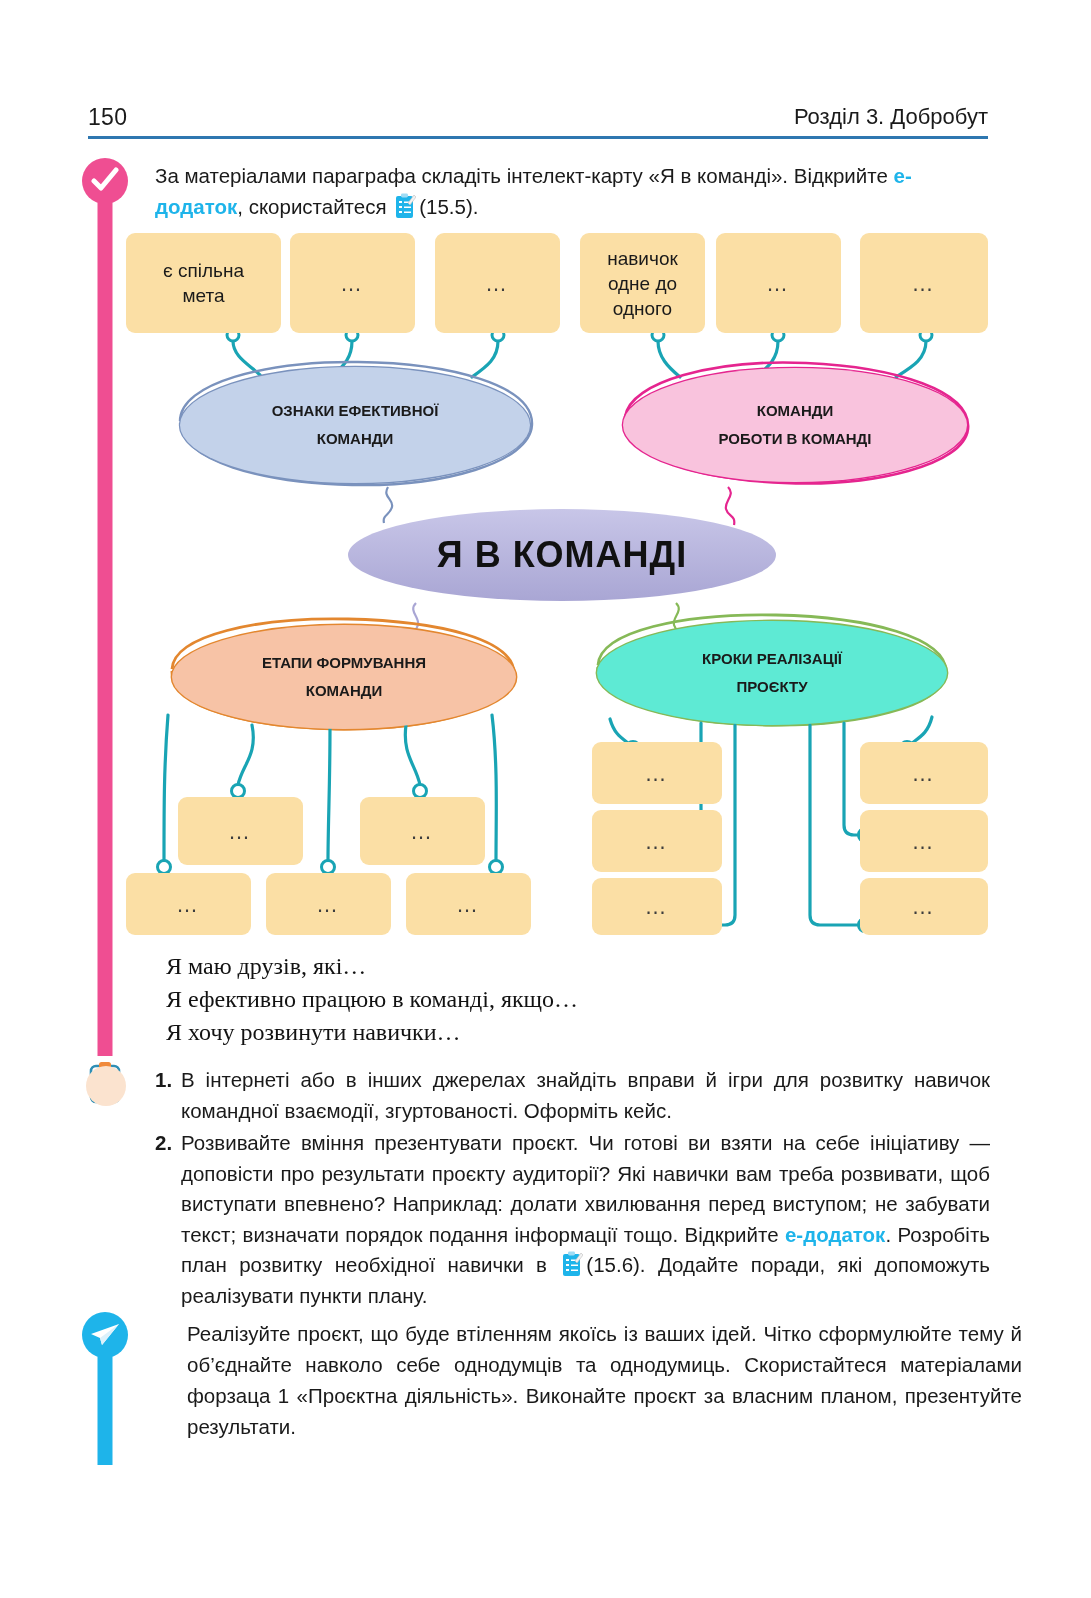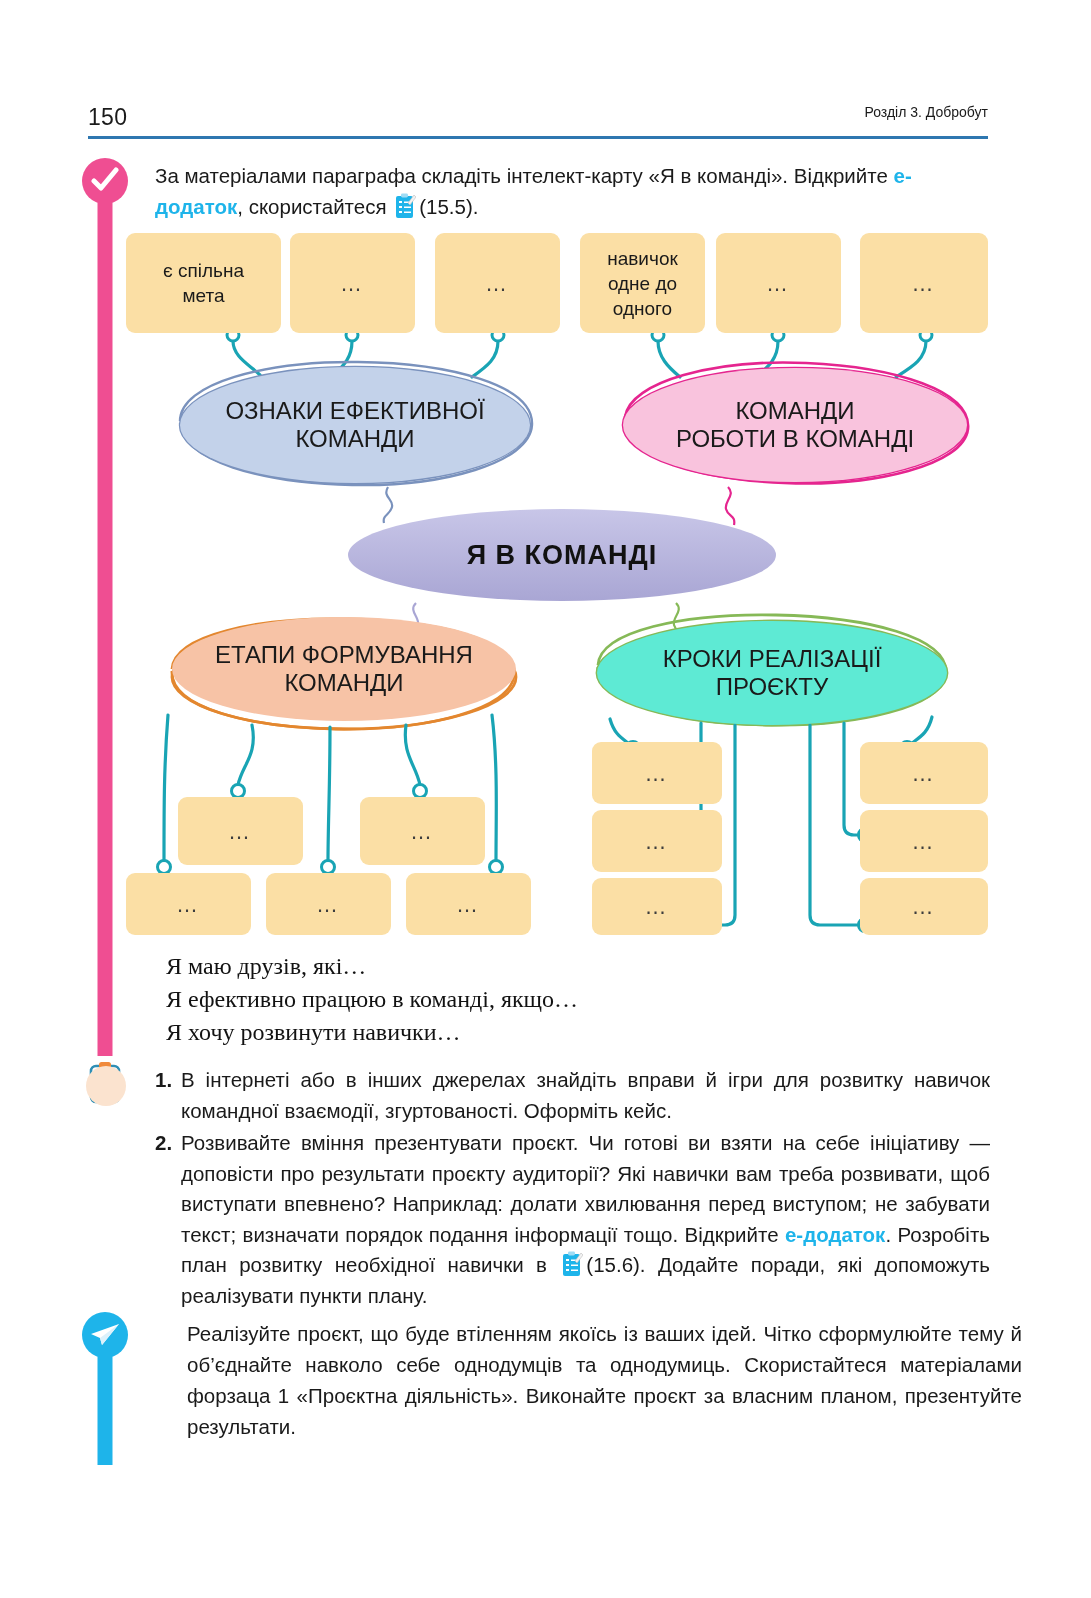--- a/index.html
+++ b/index.html
@@ -9,21 +9,21 @@
     font-family:"Liberation Sans", sans-serif;
     color:#1a1a1a;
     position:relative;
     overflow:hidden;
   }
   .page{position:absolute;inset:0;padding-left:24px;}
 
   
   .hdr{position:absolute;left:88px;top:104px;width:900px;height:34px;}
   .hdr .pageno{position:absolute;left:0;top:0;font-size:23px;color:#1a1a1a;letter-spacing:.3px;}
-  .hdr .chap{position:absolute;right:0;top:0;font-size:14px;color:#1a1a1a;white-space:nowrap;}
+  .hdr .chap{position:absolute;right:0;top:0;font-size:22px;color:#1a1a1a;white-space:nowrap;}
   .hdr-rule{position:absolute;left:88px;top:136px;width:900px;height:3px;background:#2e77b0;}
 
   
   .pin{position:absolute;}
   .pin .head{border-radius:50%;position:relative;}
   .pin .stem{position:absolute;left:50%;transform:translateX(-50%);}
 
   .pin-check{left:82px;top:158px;}
   .pin-check .head{width:46px;height:46px;background:#ef4e92;}
   .pin-check .stem{top:38px;width:15px;height:860px;background:#ef4e92;}
@@ -47,29 +47,29 @@
   .map{position:absolute;left:120px;top:225px;width:875px;height:710px;}
   .map svg{position:absolute;left:0;top:0;}
 
   .nbox{position:absolute;background:#fbdfa5;border-radius:9px;
         display:flex;align-items:center;justify-content:center;
         font-size:19px;line-height:25px;text-align:center;color:#1a1a1a;
         box-sizing:border-box;padding:4px 6px;}
   .nbox.dots{letter-spacing:3px;font-size:22px;color:#3d3d3d;}
 
   .ell{position:absolute;display:flex;align-items:center;justify-content:center;
-       text-align:center;font-size:24px;line-height:28px;color:#1a1a1a;
-       border-radius:50%;box-sizing:border-box;}
+       text-align:center;font-size:15px;line-height:28px;color:#1a1a1a;
+       border-radius:50%;box-sizing:border-box;font-weight:bold;}
 
   .ell-blue{background:#c3d2ea;}
   .ell-pink{background:#f9c3dd;}
   .ell-orange{background:#f7c3a6;}
   .ell-green{background:#5eead4;}
   .ell-center{background:linear-gradient(180deg,#c8c6e8 0%,#a9a6d4 100%);
-              font-weight:bold;font-size:27px;letter-spacing:1px;color:#111;}
+              font-weight:bold;font-size:36px;letter-spacing:1px;color:#111;}
 
   
   .serif-block{position:absolute;left:166px;top:950px;
                font-family:"Liberation Serif", serif;font-size:24px;line-height:33px;color:#121212;}
 
   
   .olist{position:absolute;left:155px;top:1065px;width:835px;font-size:20.5px;line-height:30.5px;}
   .oitem{display:flex;margin-bottom:2px;}
   .onum{flex:0 0 26px;font-weight:bold;}
   .otext{flex:1;text-align:justify;}
@@ -235,21 +235,21 @@
     <div class="ell ell-pink" style="left:503px;top:143px;width:344px;height:114px;">
       <span>
         <span>КОМАНДИ</span><br><span>РОБОТИ В КОМАНДІ</span>
       </span>
     </div>
 
     <div class="ell ell-center" style="left:228px;top:284px;width:428px;height:92px;">
       <span>Я В КОМАНДІ</span>
     </div>
 
-    <div class="ell ell-orange" style="left:52px;top:392px;width:344px;height:104px;">
+    <div class="ell ell-orange" style="left:52px;top:400px;width:344px;height:104px;">
       <span>
         <span>ЕТАПИ ФОРМУВАННЯ</span><br><span>КОМАНДИ</span>
       </span>
     </div>
 
     <div class="ell ell-green" style="left:477px;top:396px;width:350px;height:104px;">
       <span>
         <span>КРОКИ РЕАЛІЗАЦІЇ</span><br><span>ПРОЄКТУ</span>
       </span>
     </div>

